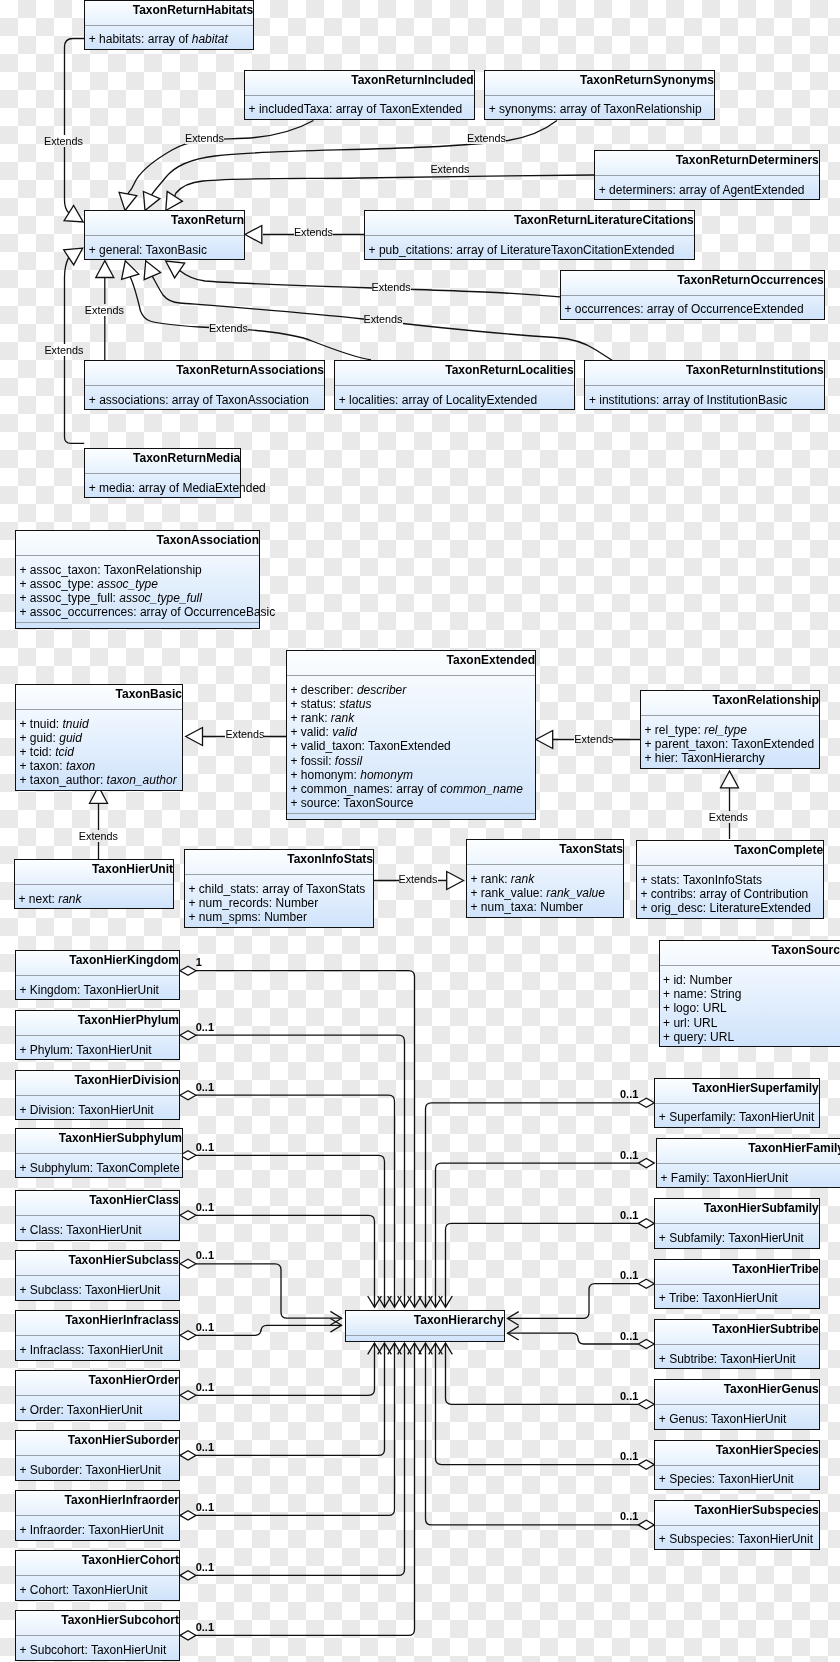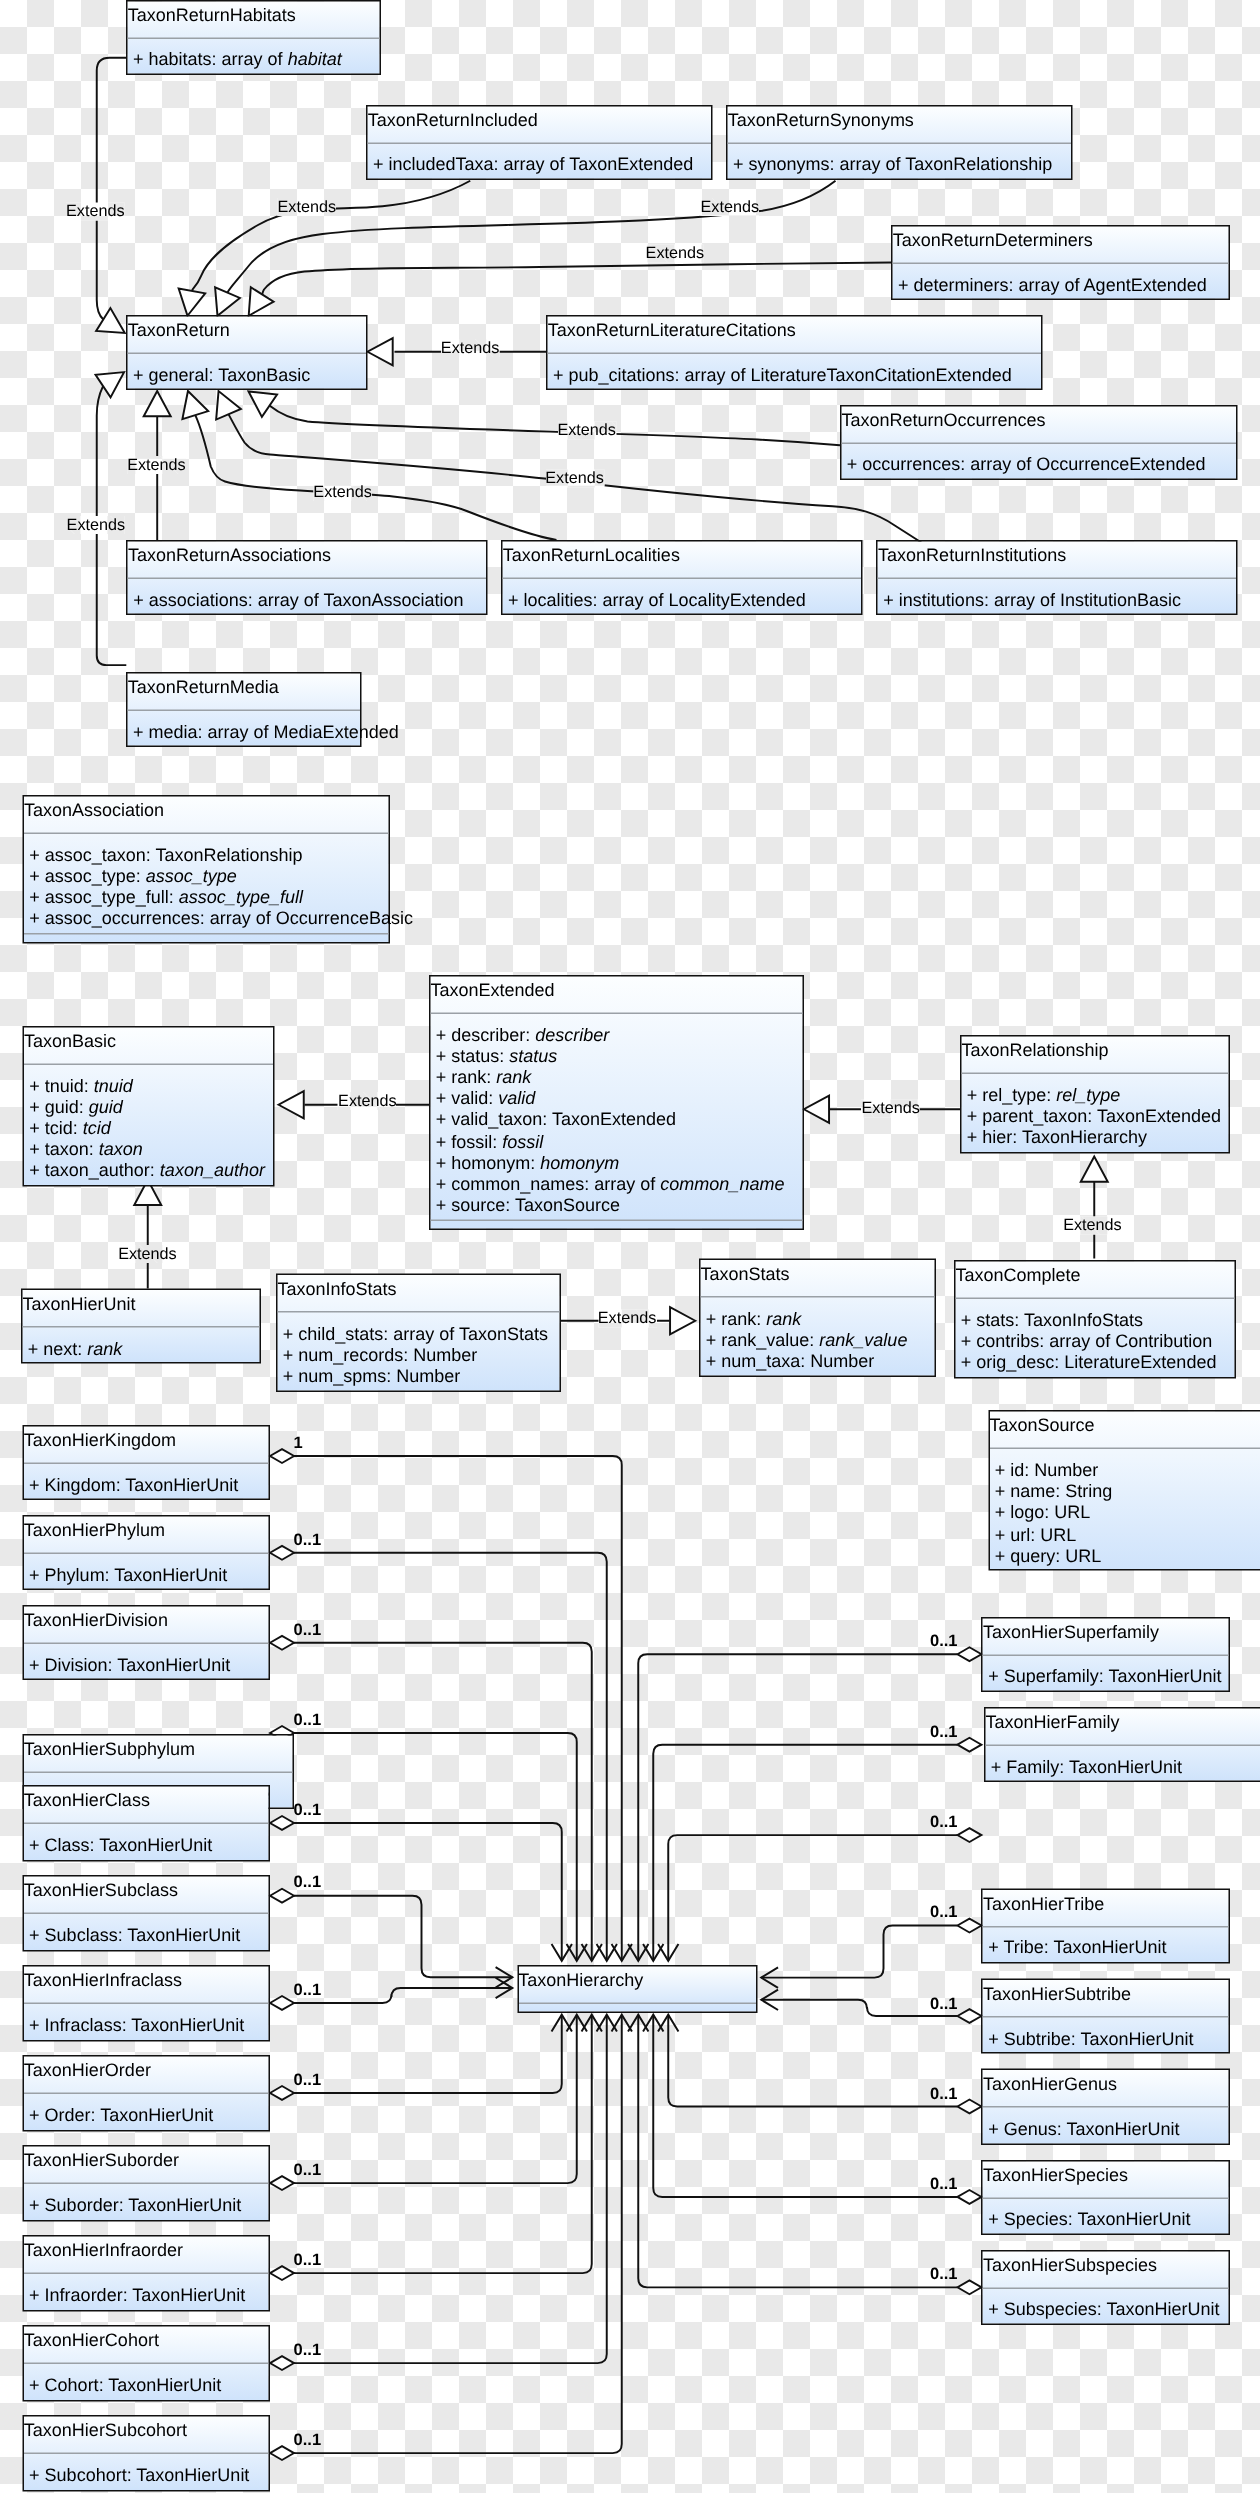--- a/index.html
+++ b/index.html
@@ -9,21 +9,21 @@
     background-image:
       linear-gradient(45deg,#e9e9e9 25%,transparent 25%,transparent 75%,#e9e9e9 75%),
       linear-gradient(45deg,#e9e9e9 25%,transparent 25%,transparent 75%,#e9e9e9 75%);
     background-size:36px 36px;
     background-position:0 0,18px 18px;
   }
   #stage{position:relative;width:840px;height:1662px;}
   svg#edges{position:absolute;left:0;top:0;width:840px;height:1662px;overflow:visible;z-index:2;}
   .cls{position:absolute;border:1.5px solid #111;box-sizing:border-box;z-index:5;
     background:linear-gradient(to bottom,#fcfeff 0%,#cfe3fb 100%);}
-  .cls .hdr{height:24.1px;line-height:18.3px;text-align:left;font-weight:normal;font-size:12px;
+  .cls .hdr{height:24.1px;line-height:18.3px;text-align:right;font-weight:bold;font-size:12px;
     border-bottom:1.2px solid #9aa0a6;color:#000;}
   .cls .body .a{font-size:12px;line-height:14.2px;padding-left:3.5px;white-space:nowrap;color:#000;}
   .cls .foot{height:5.4px;border-top:1.2px solid #9aa0a6;}
   i{}
   .lbl{position:absolute;font-size:10.8px;color:#000;z-index:4;white-space:nowrap;
     background-color:#ffffff;
     background-image:
       linear-gradient(45deg,#e9e9e9 25%,transparent 25%,transparent 75%,#e9e9e9 75%),
       linear-gradient(45deg,#e9e9e9 25%,transparent 25%,transparent 75%,#e9e9e9 75%);
     background-size:36px 36px;background-attachment:fixed;}
@@ -289,21 +289,21 @@
       <div class="body" style="padding:6.5px 0 2.5px 0">
         <div class="a">+ Phylum: TaxonHierUnit</div>
       </div>
     </div>
     <div class="cls" style="left: 14.9px; top: 1070.2px; width: 165.1px;">
       <div class="hdr">TaxonHierDivision</div>
       <div class="body" style="padding:6.5px 0 2.5px 0">
         <div class="a">+ Division: TaxonHierUnit</div>
       </div>
     </div>
-    <div class="cls" style="left: 14.9px; top: 1128px; width: 181px; margin-top: 28px;">
+    <div class="cls" style="left: 14.9px; top: 1128px; width: 168px;">
       <div class="hdr">TaxonHierSubphylum</div>
       <div class="body" style="padding:6.5px 0 2.5px 0">
         <div class="a">+ Subphylum: TaxonComplete</div>
       </div>
     </div>
     <div class="cls" style="left: 14.9px; top: 1190.3px; width: 165.1px;">
       <div class="hdr">TaxonHierClass</div>
       <div class="body" style="padding:6.5px 0 2.5px 0">
         <div class="a">+ Class: TaxonHierUnit</div>
       </div>
@@ -353,20 +353,26 @@
     <div class="cls" style="left: 654.3px; top: 1077.8px; width: 165.5px;">
       <div class="hdr">TaxonHierSuperfamily</div>
       <div class="body" style="padding:6.5px 0 2.5px 0">
         <div class="a">+ Superfamily: TaxonHierUnit</div>
       </div>
     </div>
     <div class="cls" style="left: 656px; top: 1138.1px; width: 189px;">
       <div class="hdr">TaxonHierFamily</div>
       <div class="body" style="padding:6.5px 0 2.5px 0">
         <div class="a">+ Family: TaxonHierUnit</div>
+      </div>
+    </div>
+    <div class="cls" style="left: 654.3px; top: 1198.4px; width: 165.5px;">
+      <div class="hdr">TaxonHierSubfamily</div>
+      <div class="body" style="padding:6.5px 0 2.5px 0">
+        <div class="a">+ Subfamily: TaxonHierUnit</div>
       </div>
     </div>
     <div class="cls" style="left: 654.3px; top: 1258.7px; width: 165.5px;">
       <div class="hdr">TaxonHierTribe</div>
       <div class="body" style="padding:6.5px 0 2.5px 0">
         <div class="a">+ Tribe: TaxonHierUnit</div>
       </div>
     </div>
     <div class="cls" style="left: 654.3px; top: 1319px; width: 165.5px;">
       <div class="hdr">TaxonHierSubtribe</div>

